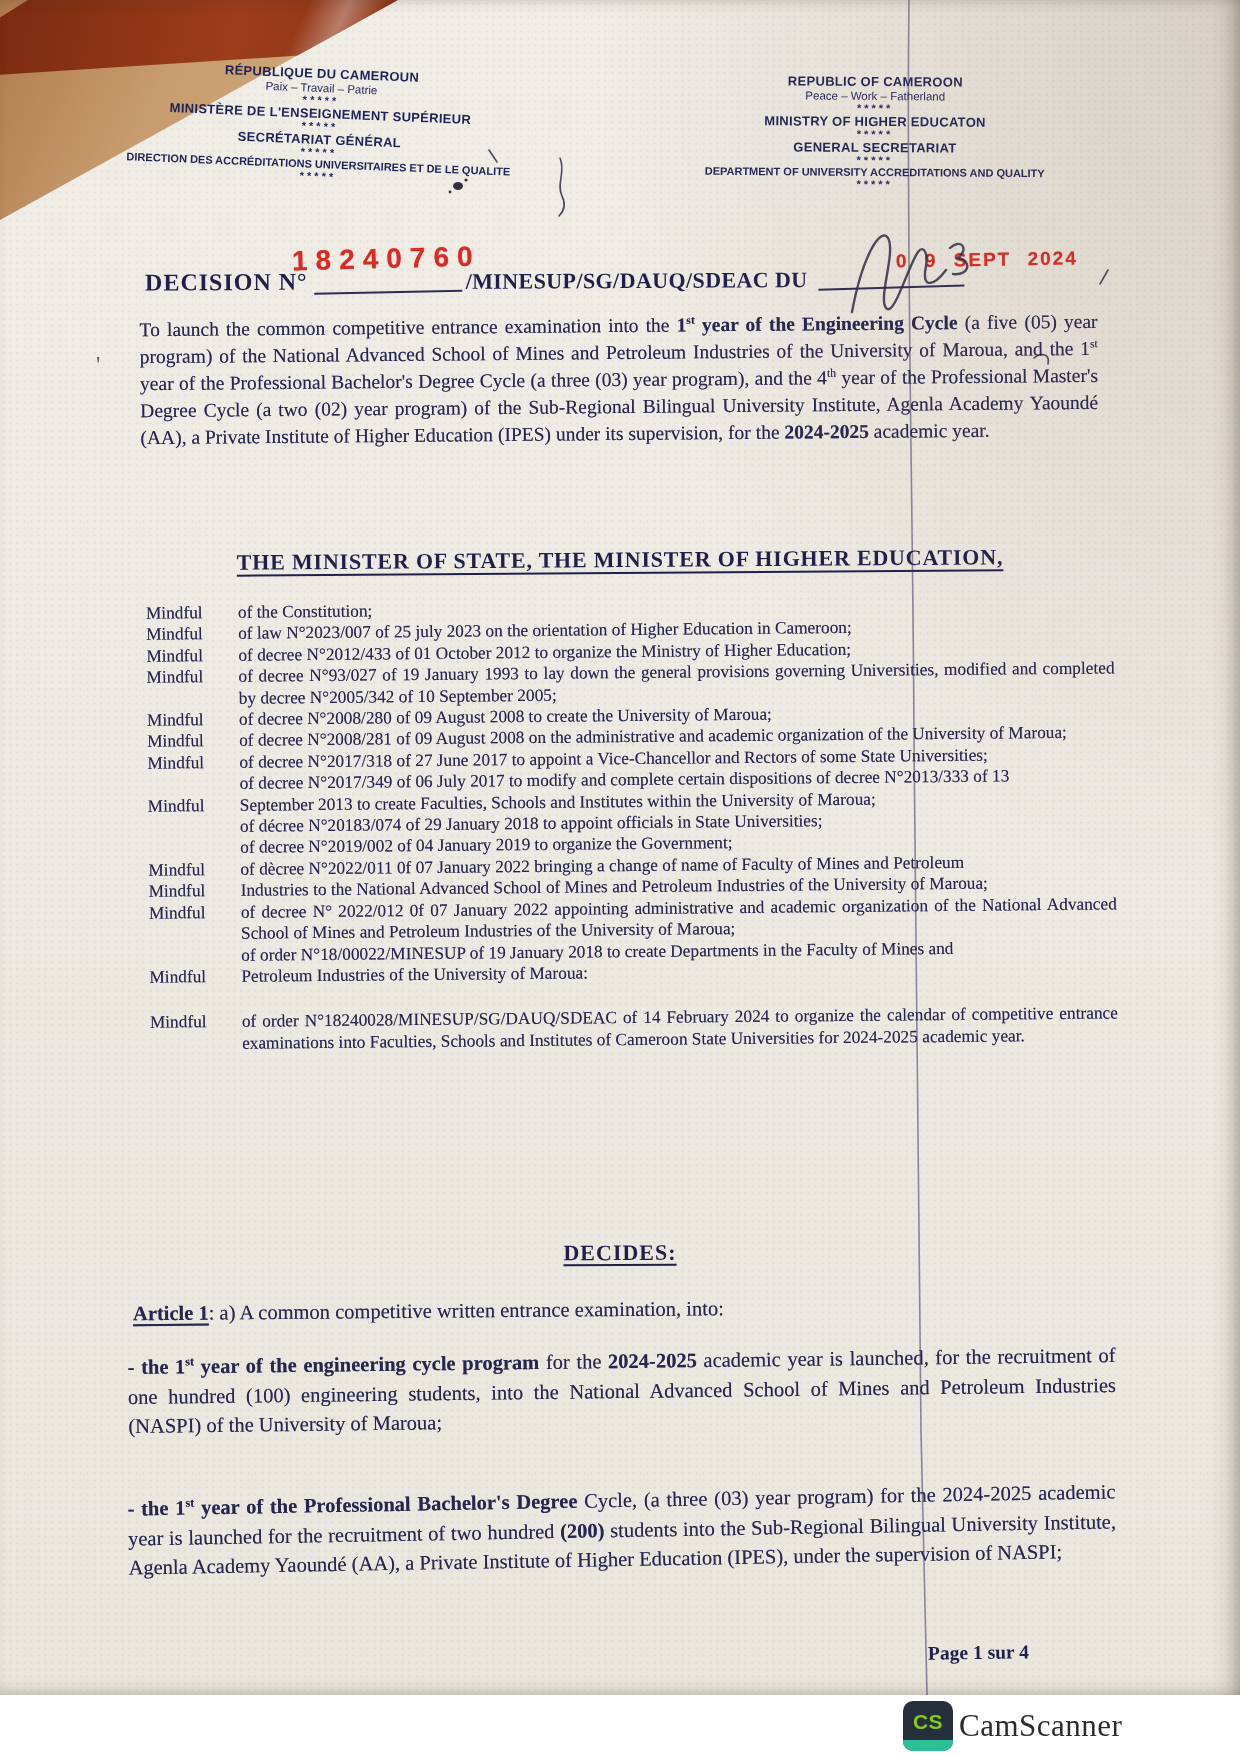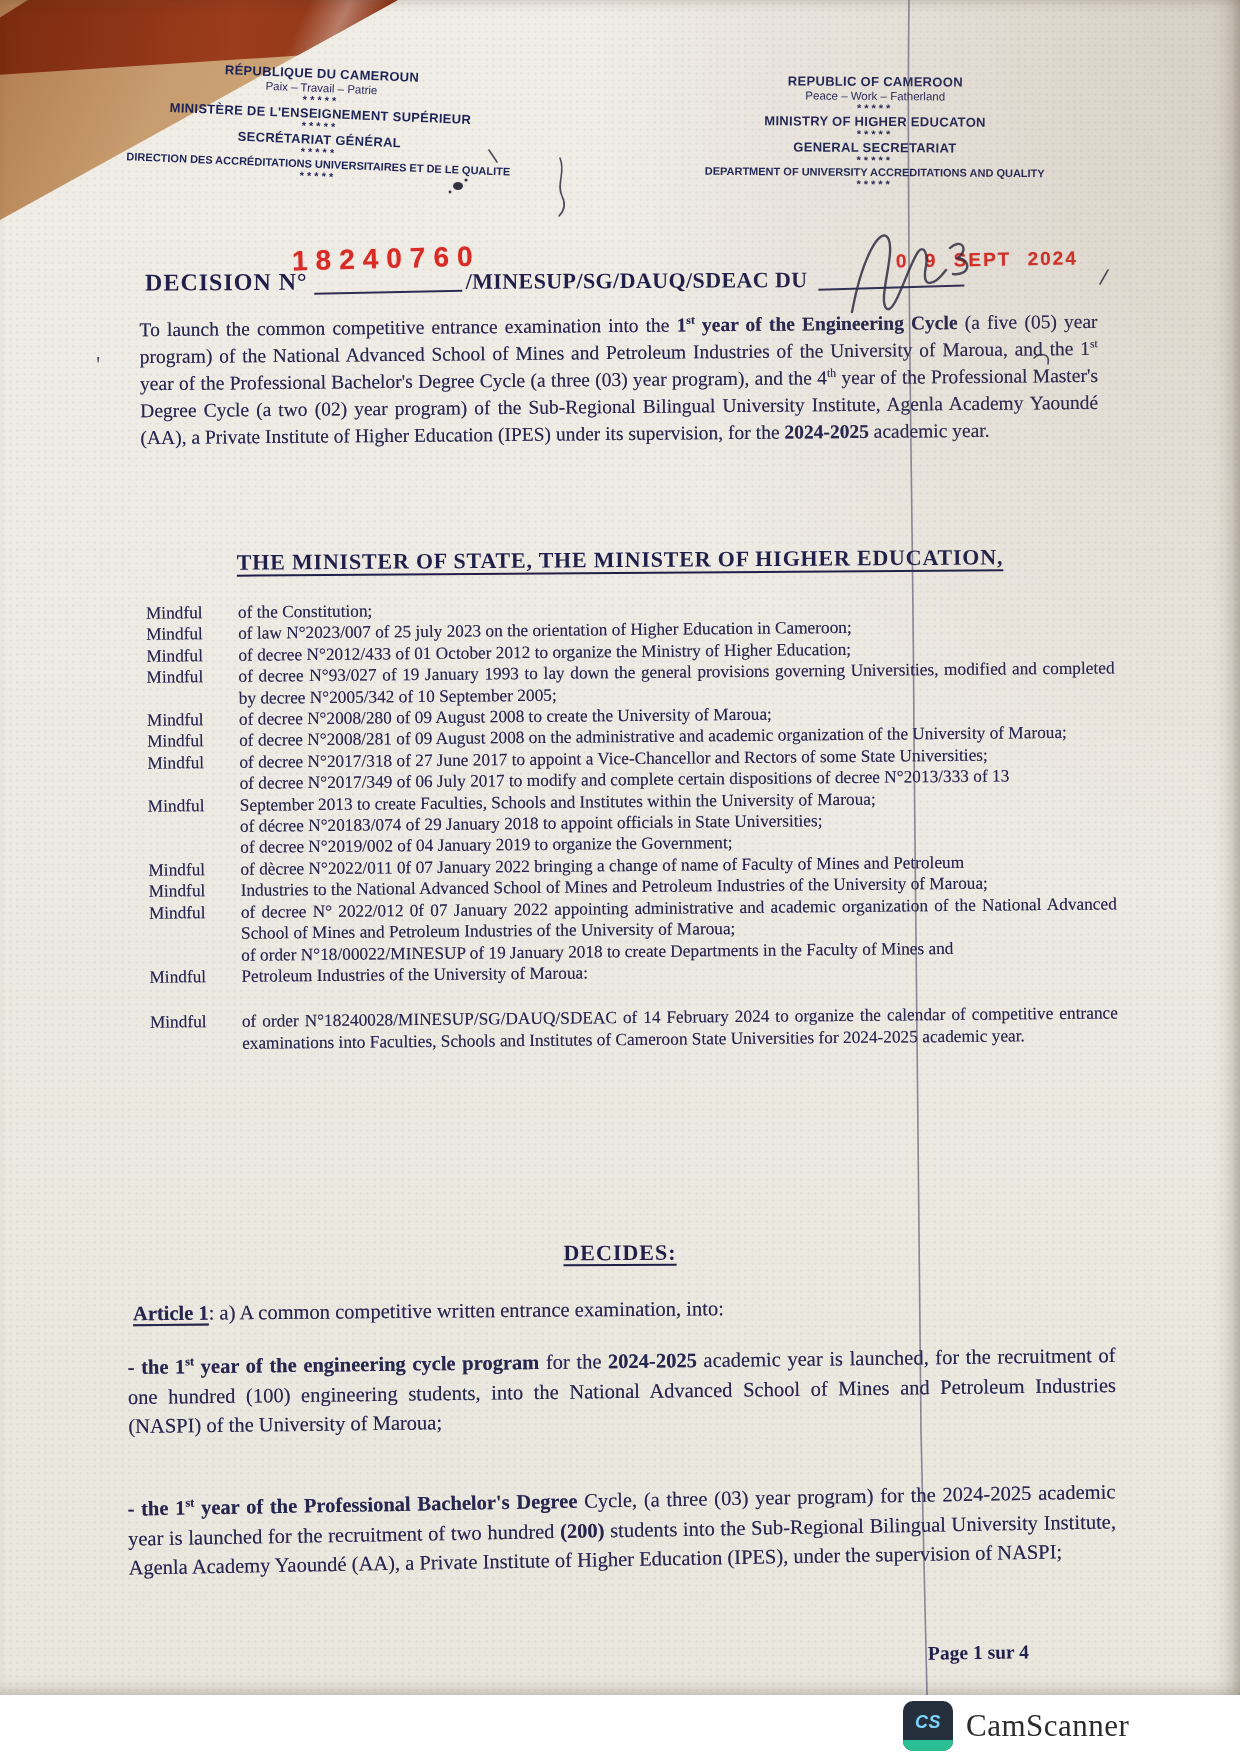--- a/index.html
+++ b/index.html
@@ -127,28 +127,28 @@
   .wm{
     position:absolute;left:903px;top:1701px;height:50px;
     display:flex;align-items:center;
   }
   .wm-icon{
     position:relative;width:50px;height:50px;border-radius:10px;
     background:#25303c;overflow:hidden;flex:0 0 auto;
   }
   .wm-icon .cs{
     position:absolute;left:0;right:0;top:2px;height:38px;
-    color:#7dd3fc;font-family:"Liberation Sans",sans-serif;font-weight:bold;
-    font-size:18px;line-height:38px;text-align:center;letter-spacing:.5px;font-style:italic;
+    color:#84cc16;font-family:"Liberation Sans",sans-serif;font-weight:bold;
+    font-size:21px;line-height:38px;text-align:center;letter-spacing:.5px;
   }
   .wm-icon .teal{
     position:absolute;left:0;right:0;bottom:0;height:11px;background:#2abf94;
   }
   .wm-label{
-    margin-left:13px;font-size:31px;color:#2b2b2b;
+    margin-left:6px;font-size:31px;color:#2b2b2b;
     font-family:"Liberation Serif",serif;letter-spacing:.5px;
   }
 </style>
 </head>
 <body>
 
 <div class="scan">
   <div class="grain"></div>
 
   <div class="corner"></div>

